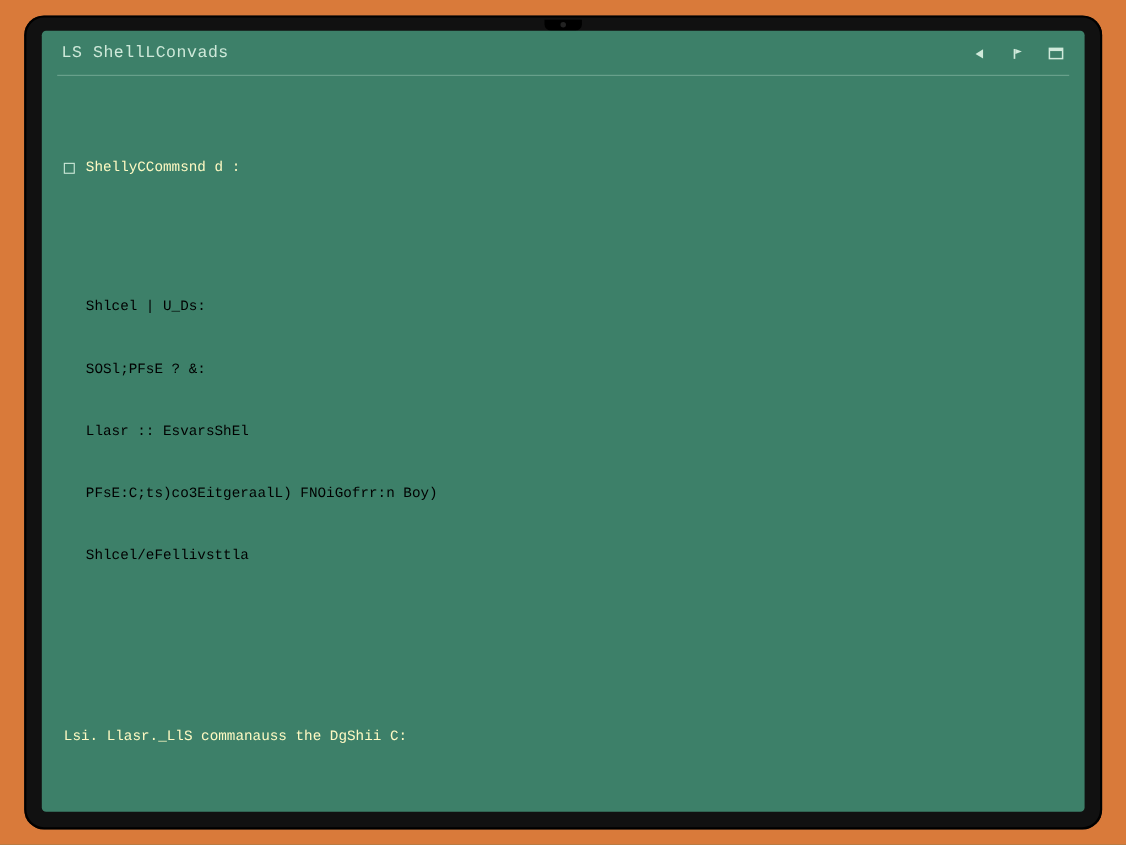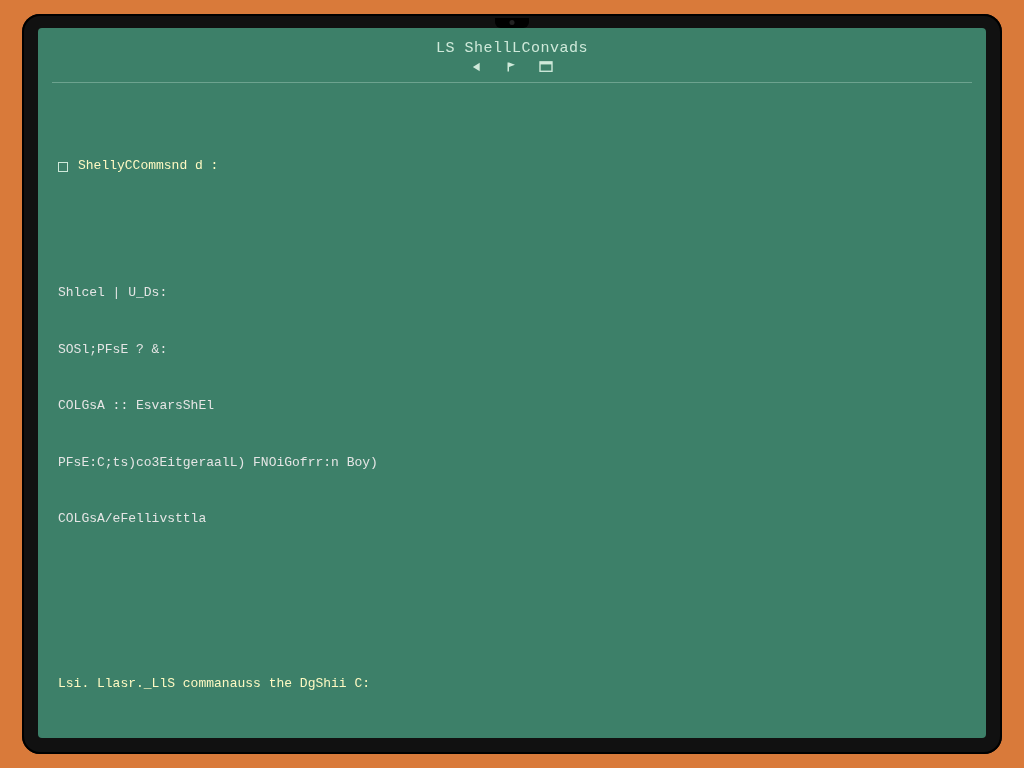--- a/index.html
+++ b/index.html
@@ -48,21 +48,20 @@
     overflow: hidden;
     color: #a9d6c0;
     font-size: 13px;
     line-height: 1.45;
   }
   .titlebar {
     display: flex;
     align-items: center;
     justify-content: space-between;
     padding: 10px 18px 6px 18px;
-    flex-direction: column;
   }
   .title {
     color: #cfe9da;
     font-size: 15px;
     letter-spacing: 0.5px;
   }
   .title-icons {
     display: flex;
     gap: 18px;
     align-items: center;
@@ -90,21 +89,21 @@
     margin-bottom: 14px;
   }
   .square {
     width: 10px; height: 10px;
     border: 1.5px solid #cfe9da;
     display: inline-block;
   }
   .block { margin-bottom: 14px; }
   .line { display: block; }
   .heading { color: #fef9c3; }
-  .faint { color: #e5e5e5; }
+  .faint { color: #000000; margin-left: 20px; }
 </style>
 </head>
 <body>
 
 <div class="device">
   <div class="camera"></div>
   <div class="screen">
 
     <div class="titlebar">
       <span class="title">LS ShellLConvads</span>
@@ -133,23 +132,23 @@
     <div class="content">
 
       <div class="prompt-row">
         <span class="square"></span>
         <span class="heading">ShellyCCommsnd d :</span>
       </div>
 
       <div class="block">
         <span class="line faint">Shlcel | U_Ds:</span>
         <span class="line faint">SOSl;PFsE ? &amp;:</span>
-        <span class="line faint">COLGsA :: EsvarsShEl</span>
+        <span class="line faint">Llasr :: EsvarsShEl</span>
         <span class="line faint">PFsE:C;ts)co3EitgeraalL) FNOiGofrr:n Boy)</span>
-        <span class="line faint">COLGsA/eFellivsttla</span>
+        <span class="line faint">Shlcel/eFellivsttla</span>
       </div>
 
       <div class="block">
         <span class="line heading">Lsi. Llasr._LlS commanauss the DgShii C:</span>
         
         
         
       </div>
 
       

